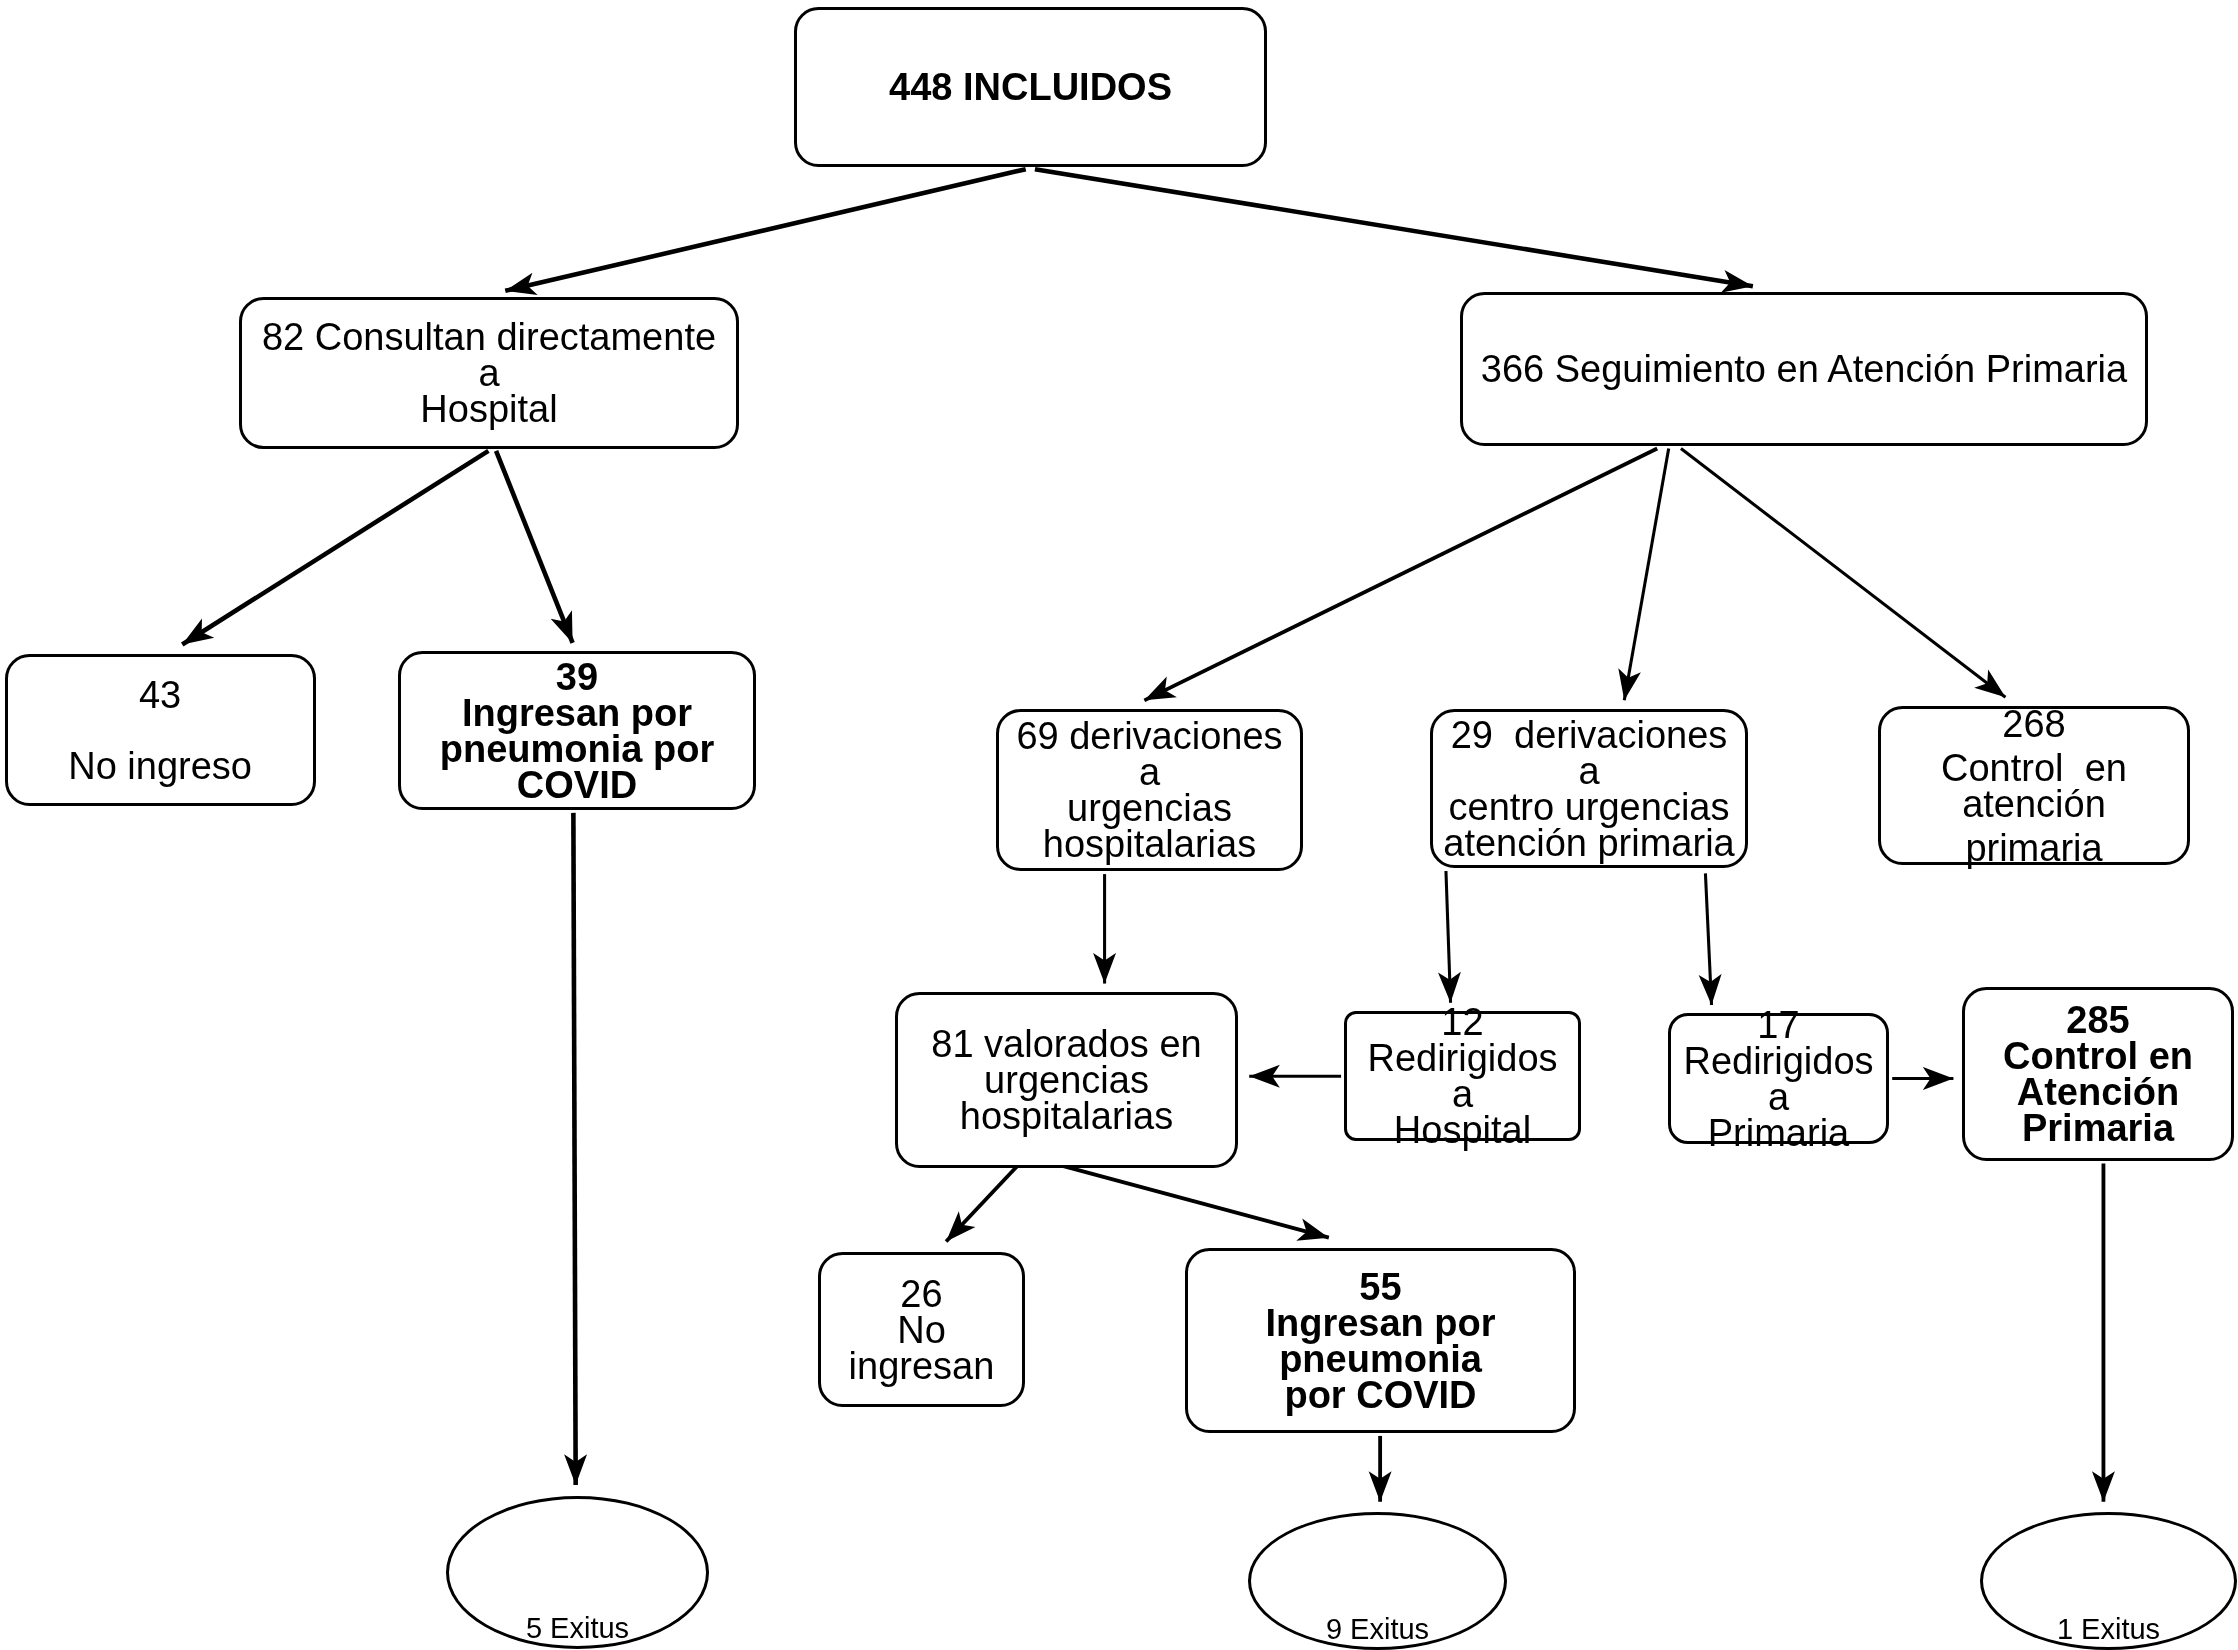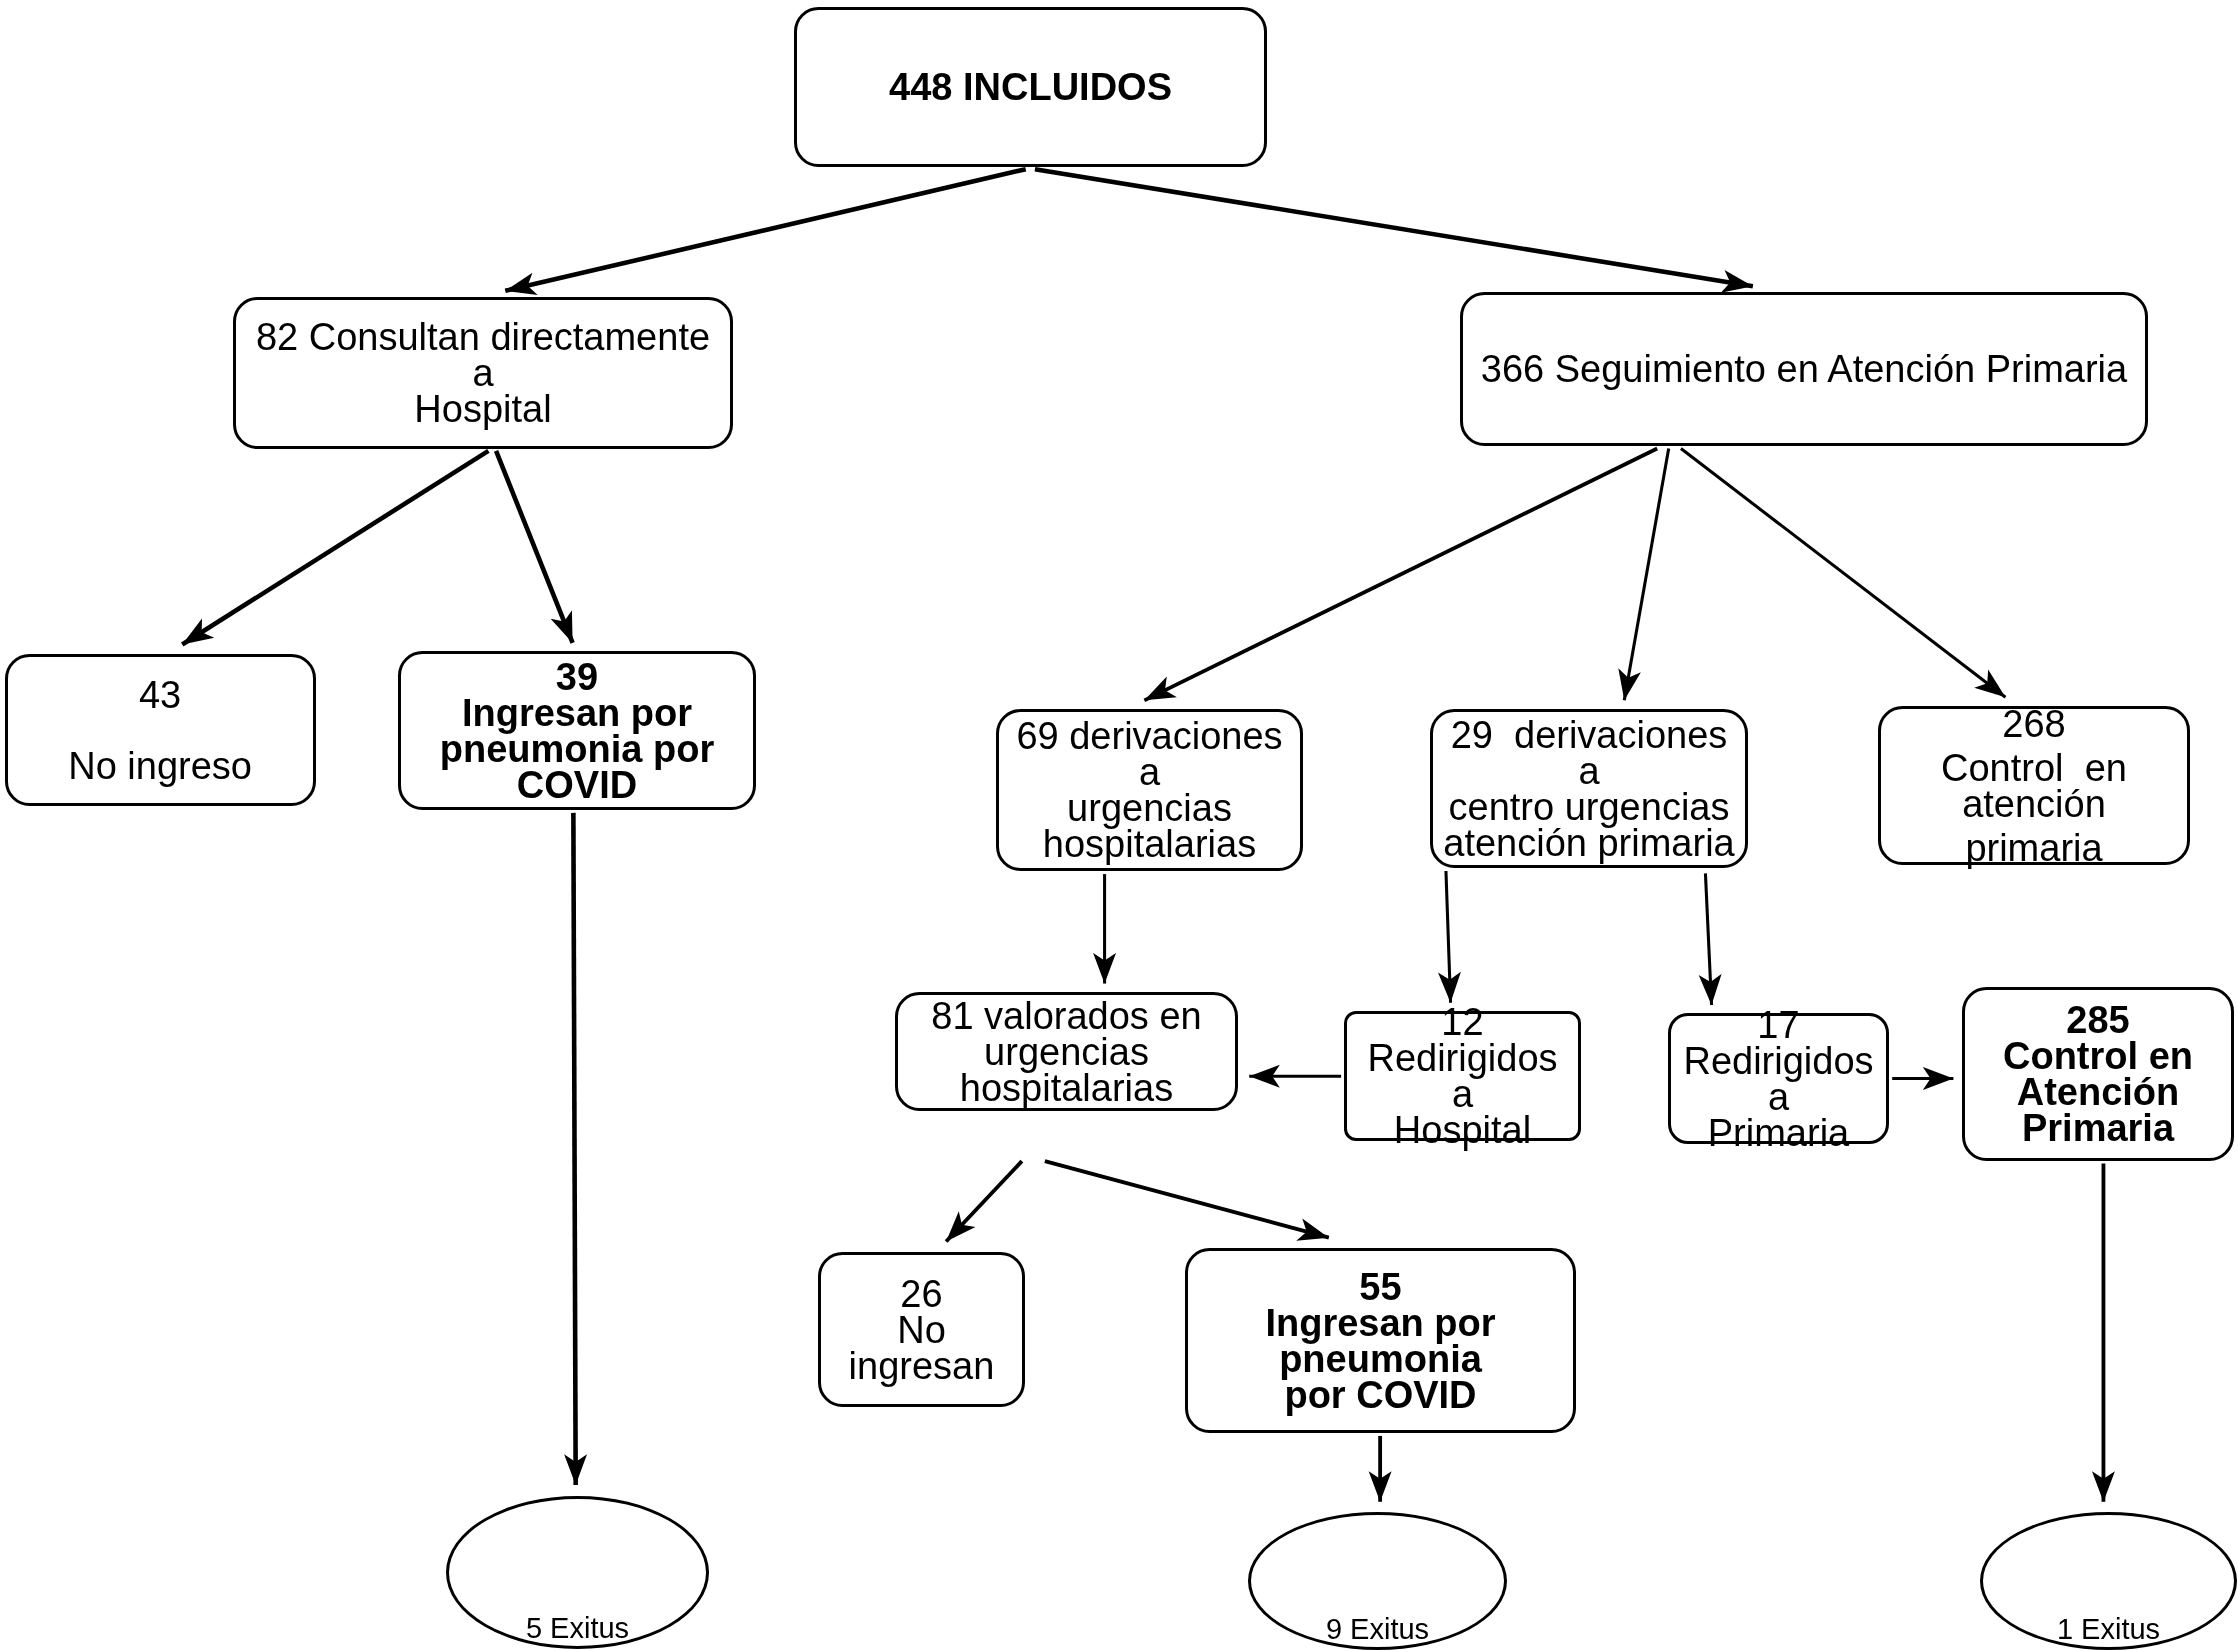--- a/index.html
+++ b/index.html
@@ -79,21 +79,21 @@
 
     <line x1="749" y1="1062" x2="752" y2="1940" stroke="#000" stroke-width="6" marker-end="url(#arrow)"></line>
     <line x1="1803" y1="1876" x2="1803" y2="1962" stroke="#000" stroke-width="5" marker-end="url(#arrow)"></line>
     <line x1="2748" y1="1520" x2="2748" y2="1962" stroke="#000" stroke-width="5" marker-end="url(#arrow)"></line>
   </svg>
 
   <div class="node bold" style="left:794px;top:6.9px;width:473px;height:160px;">
     <span class="ln">448 INCLUIDOS</span>
   </div>
 
-  <div class="node" style="left:233px;top:297px;width:500px;height:152px;">
+  <div class="node" style="left:239px;top:297px;width:500px;height:152px;">
     <span class="ln">82 Consultan directamente a</span>
     <span class="ln">Hospital</span>
   </div>
 
   <div class="node" style="left:1460px;top:292px;width:688px;height:154px;">
     <span class="ln">366 Seguimiento en Atención Primaria</span>
   </div>
 
   <div class="node" style="left:4.6px;top:654px;width:311px;height:152px;">
     <span class="ln gap-below">43</span>
@@ -117,21 +117,21 @@
     <span class="ln">centro urgencias</span>
     <span class="ln">atención primaria</span>
   </div>
 
   <div class="node" style="left:1878px;top:706px;width:312px;height:159px;gap:8px;">
     <span class="ln">268</span>
     <span class="ln">Control  en atención</span>
     <span class="ln">primaria</span>
   </div>
 
-  <div class="node" style="left:895px;top:992px;width:343px;height:119px;">
+  <div class="node" style="left:895px;top:992px;width:343px;height:176px;">
     <span class="ln">81 valorados en</span>
     <span class="ln">urgencias hospitalarias</span>
   </div>
 
   <div class="node" style="left:1344px;top:1011px;width:237px;height:130px;border-radius:12px;">
     <span class="ln">12</span>
     <span class="ln">Redirigidos a</span>
     <span class="ln">Hospital</span>
   </div>
 

